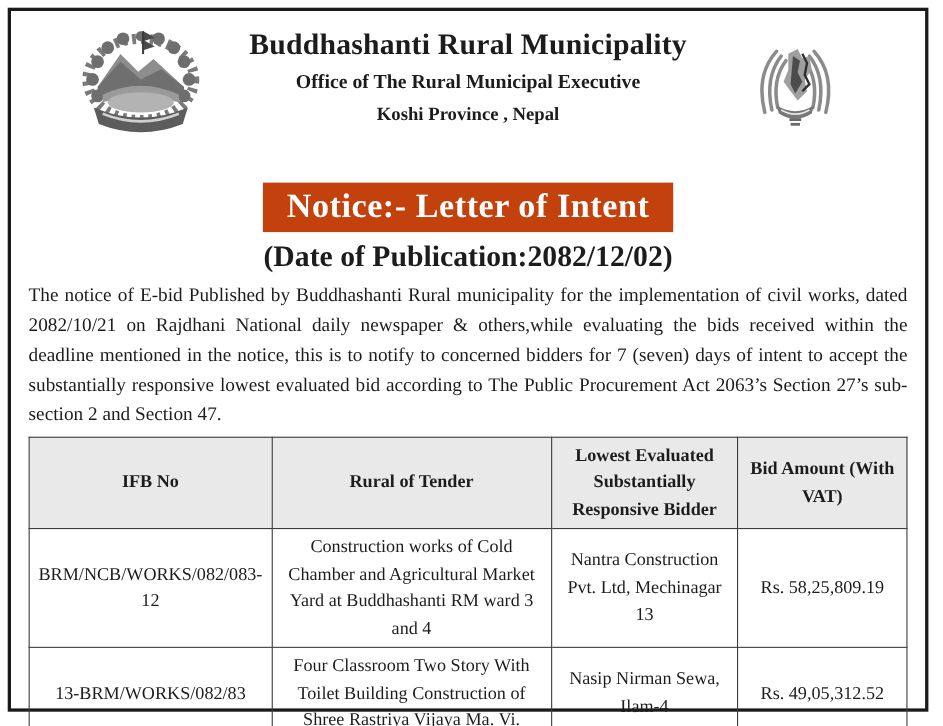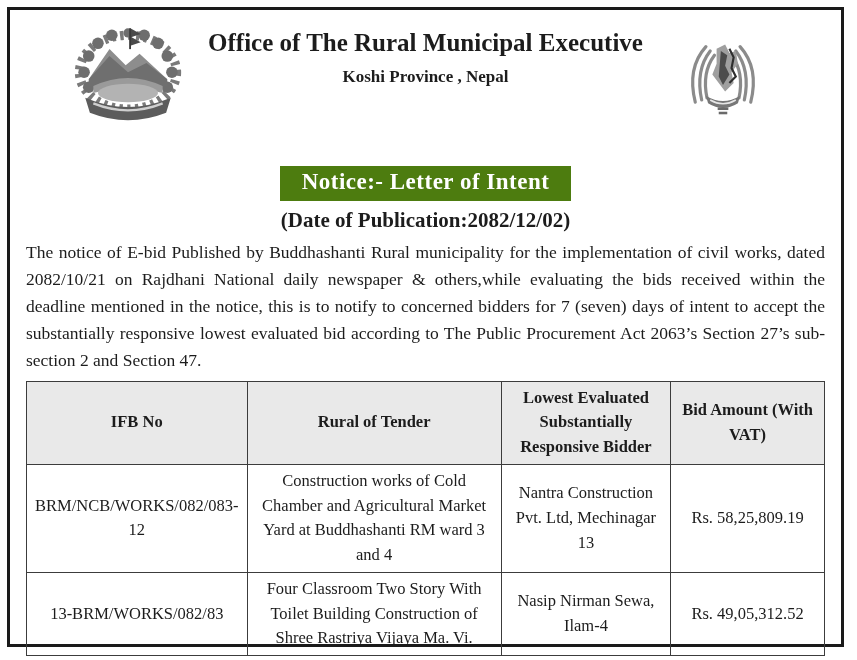--- a/index.html
+++ b/index.html
@@ -17,32 +17,32 @@
     background:#fff;
   }
   .inner{position:relative;width:100%;height:100%;box-sizing:border-box;padding:8px 16px 0 16px;}
 
   
   .letterhead{position:relative;height:140px;}
   .logo-left{position:absolute;left:42px;top:8px;width:120px;height:104px;}
   .logo-right{position:absolute;right:48px;top:18px;width:108px;height:96px;}
   .head-text{position:absolute;left:140px;right:140px;top:2px;text-align:center;}
   .org-name{font-size:27px;font-weight:bold;letter-spacing:.2px;line-height:1.1;margin-top:6px;}
-  .office{font-size:25px;font-weight:bold;line-height:1.1;margin-top:9px;}
+  .office{font-size:18px;font-weight:bold;line-height:1.1;margin-top:9px;}
   .addr{font-size:19px;font-weight:bold;line-height:1.1;margin-top:11px;}
   .prov{font-size:17px;font-weight:bold;line-height:1.1;margin-top:11px;}
 
   
   .banner-wrap{text-align:center;margin-top:8px;}
   .banner{
-    display:inline-block;background:#4d7c0f;color:#fff;
-    font-size:23px;font-weight:bold;
+    display:inline-block;background:#c2410c;color:#fff;
+    font-size:31px;font-weight:bold;
     padding:3px 22px 6px 22px;letter-spacing:.5px;font-family:Liberation Serif, serif;
   }
-  .pubdate{text-align:center;font-size:21px;font-weight:bold;margin-top:7px;}
+  .pubdate{text-align:center;font-size:27px;font-weight:bold;margin-top:7px;}
 
   
   .notice-body{
     margin-top:6px;font-size:17.5px;line-height:1.54;
     text-align:justify;text-justify:inter-word;
   }
 
   
   table.tenders{
     width:100%;border-collapse:collapse;margin-top:7px;
@@ -123,20 +123,21 @@
 
           <path d="M34 56 Q50 66 66 56 L64 63 Q50 72 36 63 Z" fill="#777777"></path>
           <path d="M38 60 Q50 67 62 60" fill="none" stroke="#e6e6e6" stroke-width="1.4"></path>
 
           <rect x="45" y="67" width="10" height="2.4" fill="#6a6a6a"></rect>
           <rect x="46" y="71" width="8" height="2.4" fill="#6a6a6a"></rect>
         </svg>
       </div>
 
       <div class="head-text">
+        <div class="org-name">Buddhashanti Rural Municipality</div>
         <div class="office">Office of The Rural Municipal Executive</div>
         <div class="prov">Koshi Province , Nepal</div>
       </div>
     </div>
 
     <div class="banner-wrap">
       <span class="banner">Notice:- Letter of Intent</span>
     </div>
     <div class="pubdate">(Date of Publication:2082/12/02)</div>
 

